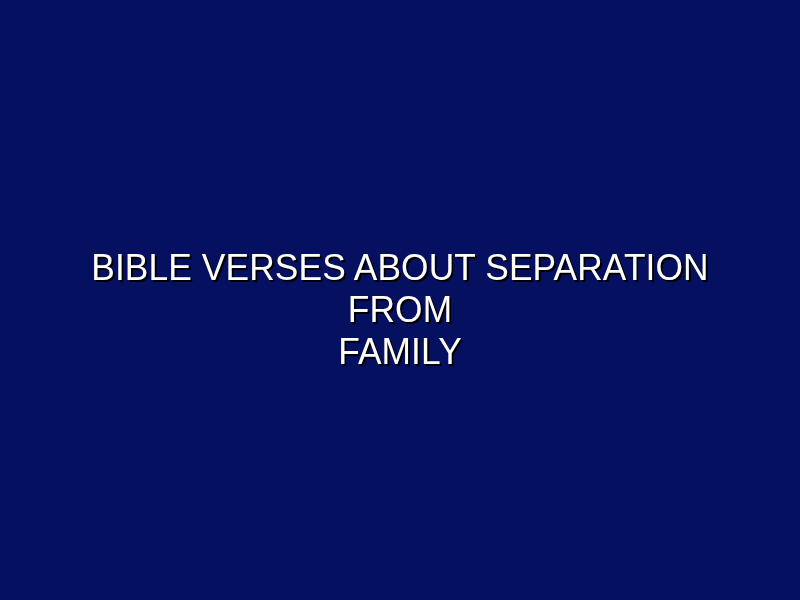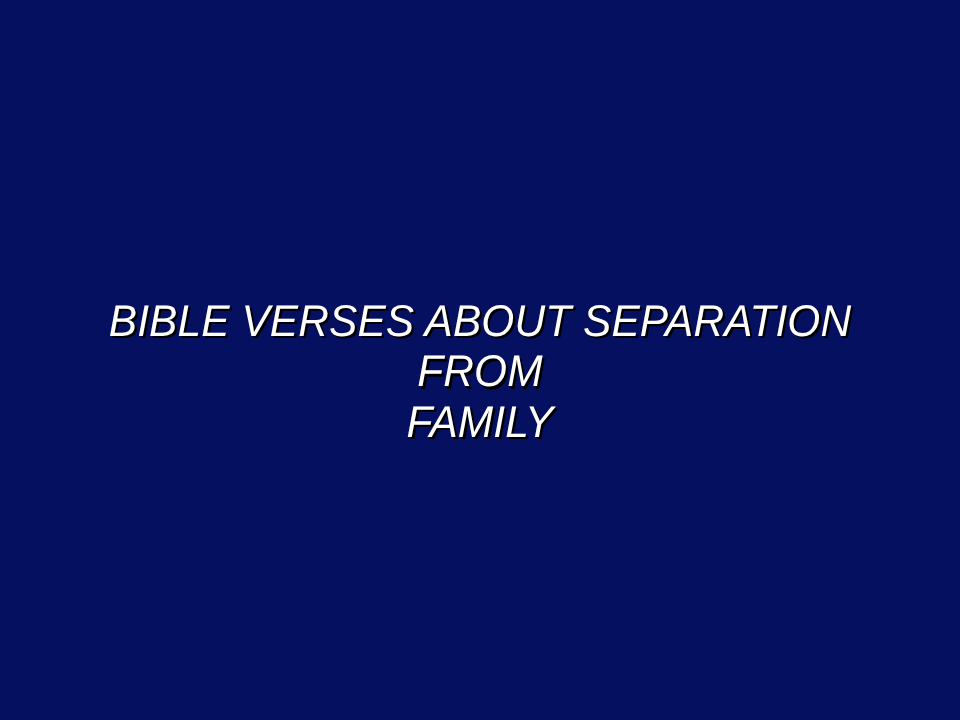--- a/index.html
+++ b/index.html
@@ -56,21 +56,21 @@
     box-sizing: border-box;
   }
 
   .hl-line {
     display: block;
   }
 </style>
 </head>
 <body style="width: 800px; height: 600px;">
 
-<div id="title-card" style="background-color: rgb(6, 16, 97); width: 800px; height: 600px; font-style: italic;">
+<div id="title-card" style="background-color: rgb(6, 16, 97); width: 800px; height: 600px;">
 
   <div id="headline-block" style="width: 800px;">
 
     <h1 id="headline" style="color: rgb(255, 255, 255); text-shadow: rgb(0, 0, 0) 2px 2px 0px;">
       <span class="hl-line">BIBLE VERSES ABOUT SEPARATION FROM</span>
       <span class="hl-line">FAMILY</span>
     </h1>
 
   </div>
 

